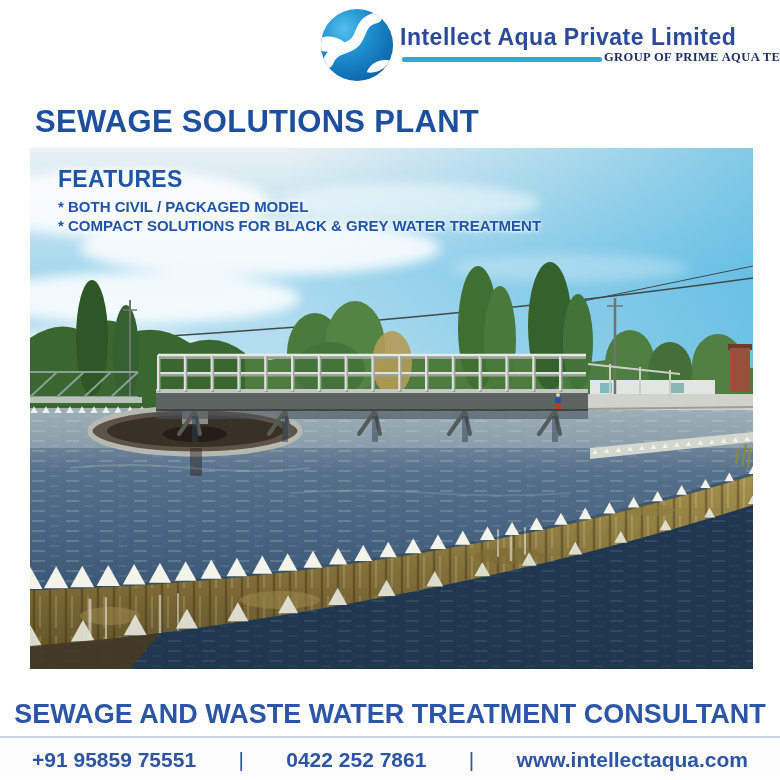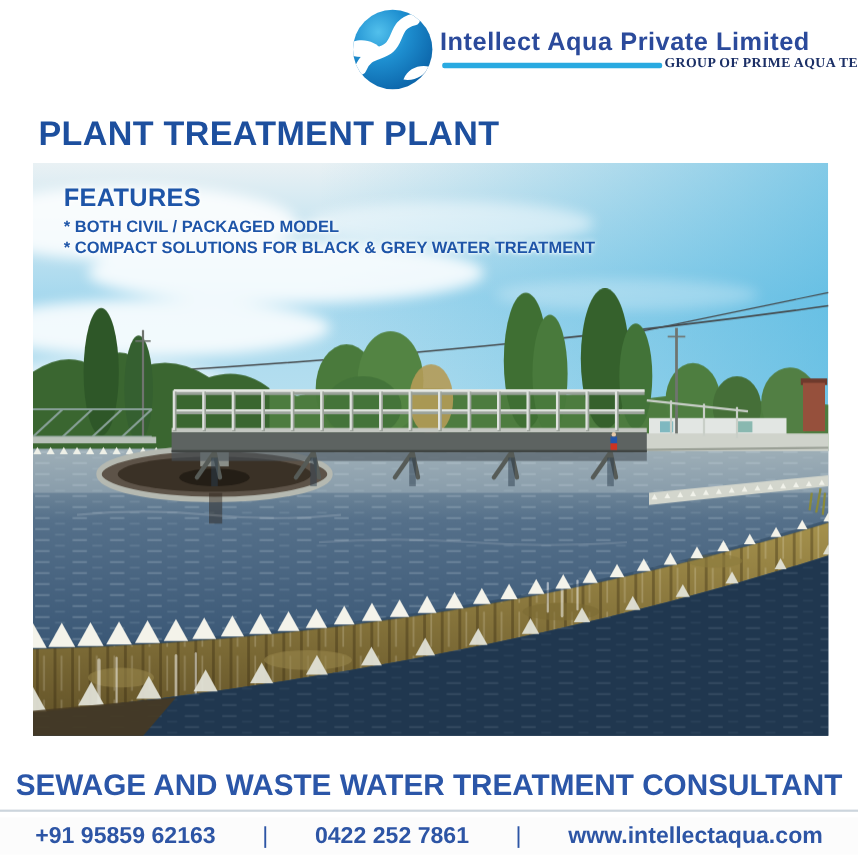--- a/index.html
+++ b/index.html
@@ -60,21 +60,21 @@
         <path d="M60,12 C42,16 46,30 37,38 C28,46 16,42 10,58" fill="none" stroke="#ffffff" stroke-width="11" stroke-linecap="round"></path>
         <path d="M0,34 C12,28 24,33 30,40 C23,47 10,49 0,45 Z" fill="#ffffff"></path>
         <path d="M50,68 C54,58 64,54 74,56 C70,64 60,70 50,68 Z" fill="#ffffff"></path>
       </g>
     </svg>
   </div>
   <div class="company-name">Intellect Aqua Private Limited</div>
   <div class="brand-underline"></div>
   <div class="group-tagline">GROUP OF PRIME AQUA TECH</div>
 
-  <div class="page-title">PLANT TREATMENT PLANT</div>
+  <div class="page-title">SEWAGE SOLUTIONS PLANT</div>
 
   <div class="photo">
     <svg viewBox="0 0 723 521" width="723" height="521">
       <defs>
         <linearGradient id="skyG" x1="0" y1="0" x2="0" y2="1">
           <stop offset="0%" stop-color="#e9f1f4"></stop>
           <stop offset="45%" stop-color="#a5d8ee"></stop>
           <stop offset="100%" stop-color="#c0e3f0"></stop>
         </linearGradient>
         <linearGradient id="skyR" x1="0" y1="0" x2="1" y2="0">
@@ -359,20 +359,20 @@
 
   <div class="features">
     <div class="features-heading">FEATURES</div>
     <div class="feature-item">* BOTH CIVIL / PACKAGED MODEL</div>
     <div class="feature-item">* COMPACT SOLUTIONS FOR BLACK &amp; GREY WATER TREATMENT</div>
   </div>
 
   <div class="consultant-tagline">SEWAGE AND WASTE WATER TREATMENT CONSULTANT</div>
   <div class="footer-divider"></div>
   <div class="contact-bar">
-    <span>+91 95859 62163</span>
+    <span>+91 95859 75551</span>
     <span class="contact-sep">|</span>
     <span>0422 252 7861</span>
     <span class="contact-sep">|</span>
     <span>www.intellectaqua.com</span>
   </div>
 
 </div>
 
 </body></html>

